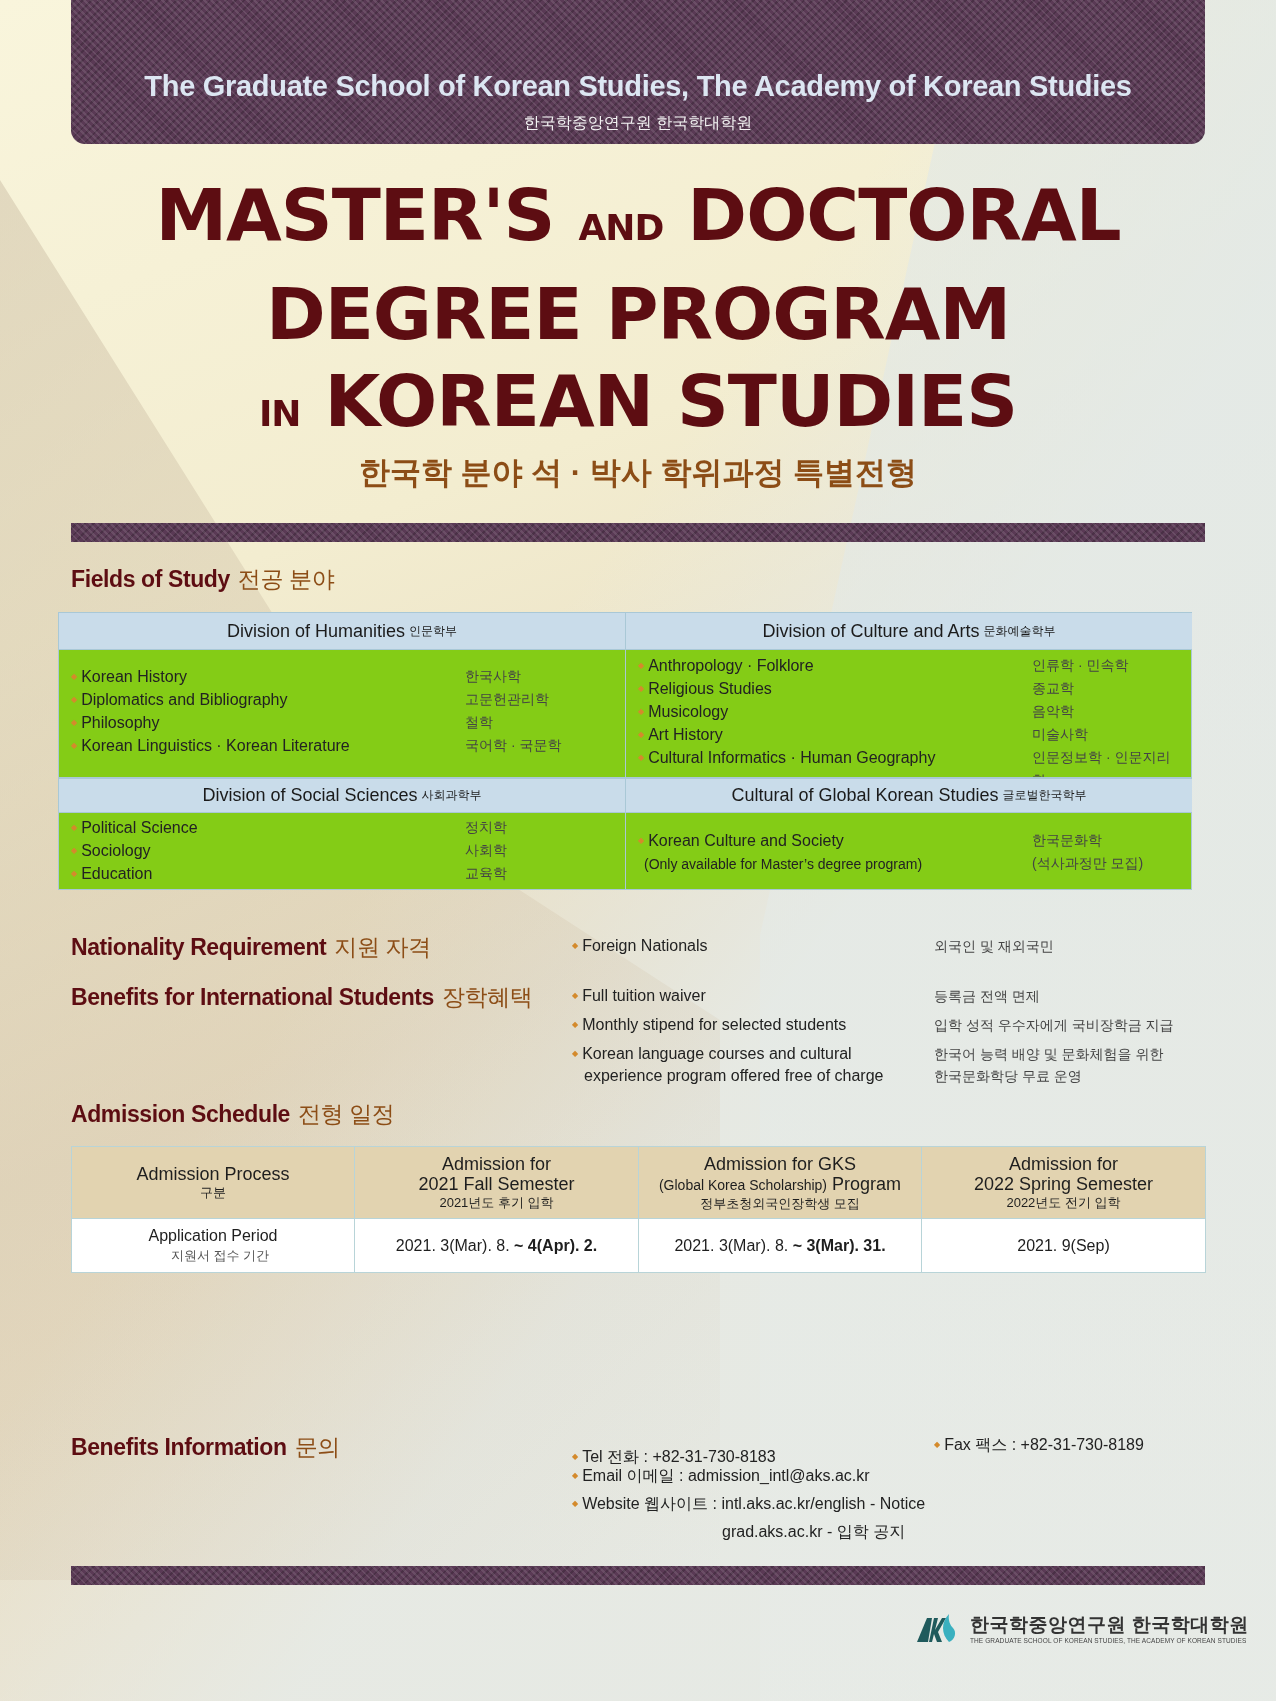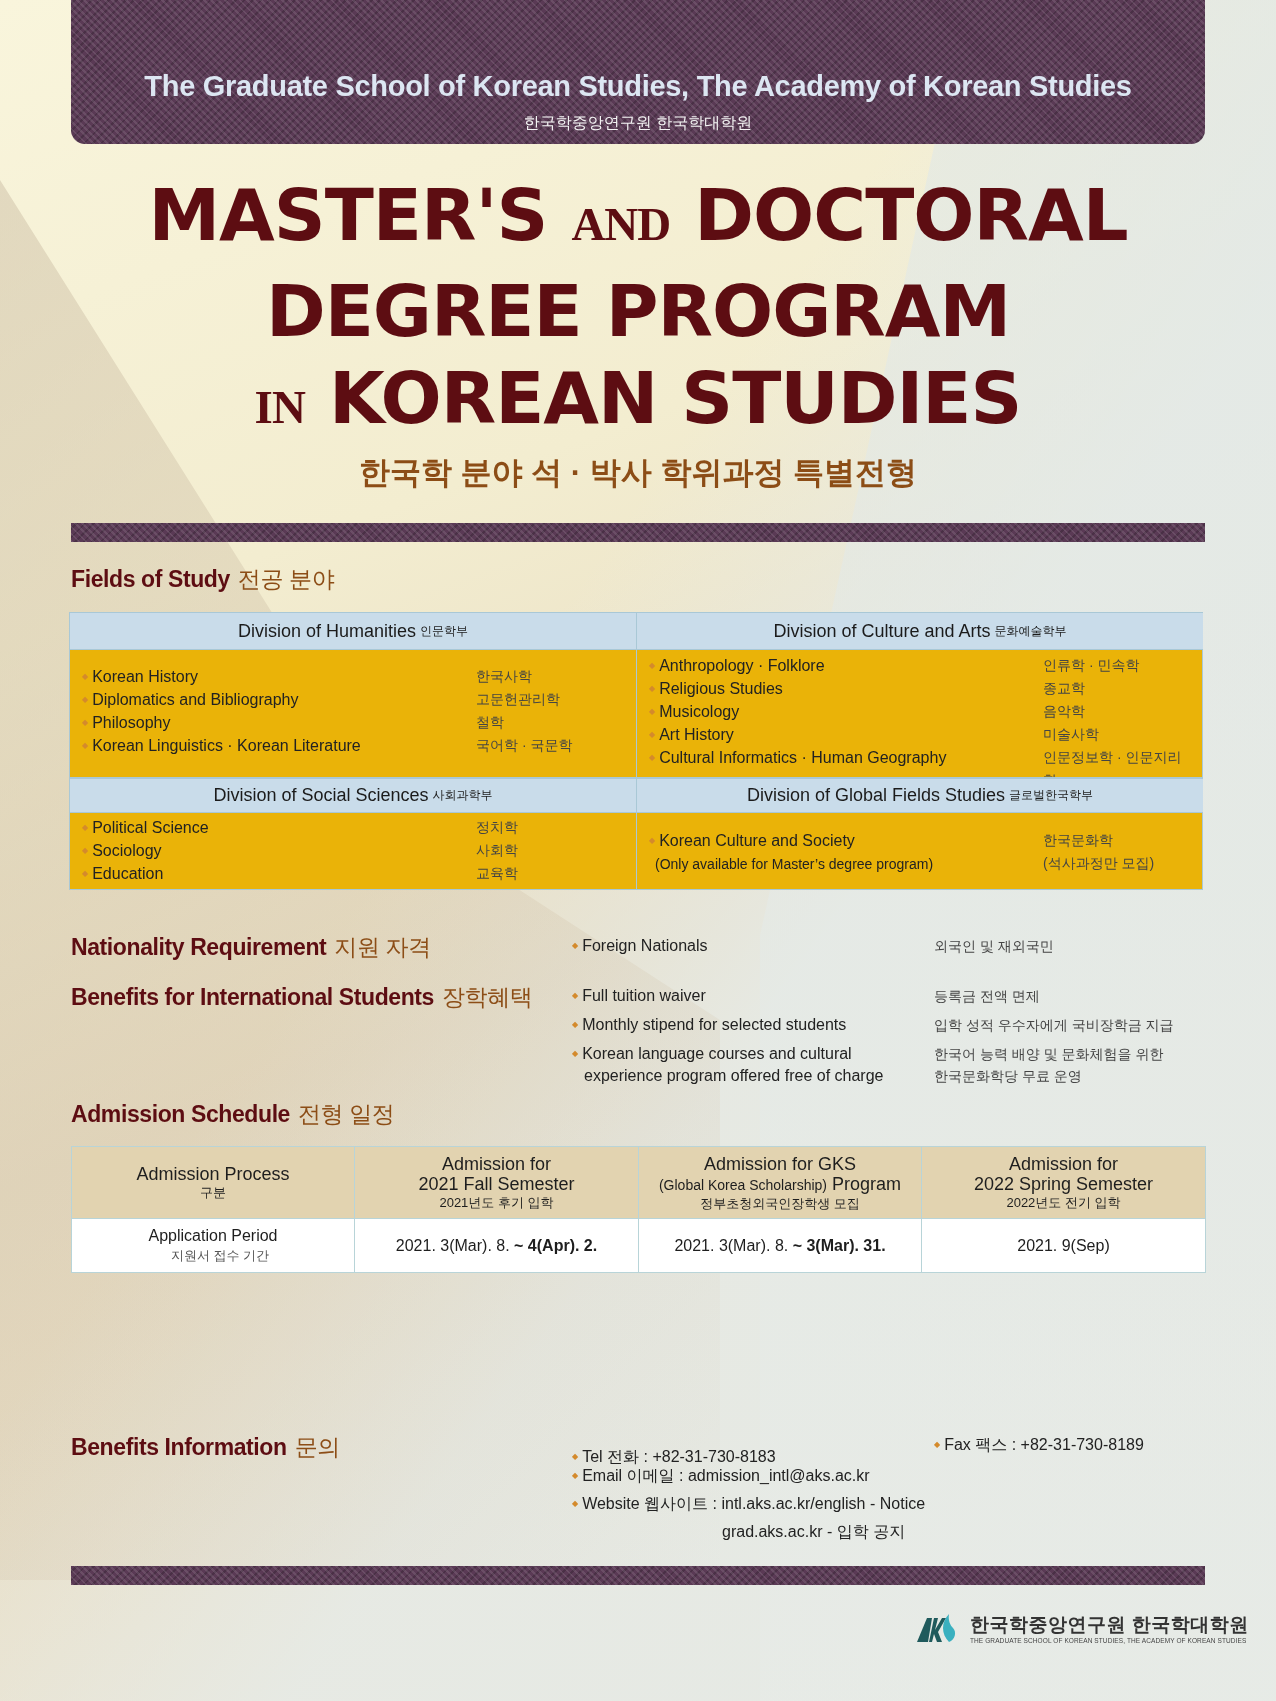--- a/index.html
+++ b/index.html
@@ -43,39 +43,39 @@
     position: absolute; left: 0; right: 0; top: 113px;
     color: #f3f3f3; font-size: 16px;
   }
   .title {
     position: absolute; left: 0; right: 0; top: 172px;
     text-align: center; color: #5d0d12; font-weight: bold;
     font-family: "DejaVu Sans", sans-serif;
     line-height: 87px; letter-spacing: -1px;
   }
   .title .line { display: block; font-size: 72px; }
-  .title .small { font-size: 47px; font-family: Liberation Serif, serif; }
+  .title .small { font-size: 36px; }
   .subtitle {
     position: absolute; left: 0; right: 0; top: 452px;
     text-align: center; color: #8c4d16; font-size: 31px; font-weight: bold;
   }
   .divider {
     position: absolute; left: 71px; width: 1134px; height: 19px;
   }
   .section-heading {
     position: absolute; left: 71px;
     font-size: 23px; font-weight: bold; color: #5d0d12; letter-spacing: -0.4px;
     white-space: nowrap;
   }
   .section-heading .ko { color: #8c4d16; font-weight: normal; margin-left: 8px; }
 
   
   .fields {
-    position: absolute; left: 69px; top: 612px; width: 1134px; height: 278px;
-    border: 1px solid #a9c8d6; background: #eab308;
+    position: absolute; left: 58px; top: 612px; width: 1134px; height: 278px;
+    border: 1px solid #a9c8d6; background: #84cc16;
   }
   .div-cell { position: absolute; border-right: 1px solid #a9c8d6; }
   .div-head {
     background: #c9dcea; height: 37px; border-bottom: 1px solid #a9c8d6;
     display: flex; align-items: center; justify-content: center;
     font-size: 18px; color: #1b1b1b;
   }
   .div-head .ko { font-size: 12px; margin-left: 4px; }
   .items { position: absolute; left: 12px; right: 10px; }
   .item { display: flex; justify-content: space-between; font-size: 16px; line-height: 23px; color: #222; }
@@ -223,21 +223,21 @@
         </div>
       <div class="item">
           <span class="en">Education</span>
           <span class="ko">교육학</span>
         </div>
     </div>
   </div>
 
   <div class="div-cell" style="left:567px;top:164px;width:566px;height:112px;border-top:2px solid #a9c8d6;border-right:none;">
     <div class="div-head" style="height:34px;">
-      <span>Division of Global Fields Studies</span>
+      <span>Cultural of Global Korean Studies</span>
         <span class="ko">글로벌한국학부</span>
     </div>
     <div class="items" style="top:50px;">
       <div class="item">
           <span class="en">Korean Culture and Society</span>
           <span class="ko">한국문화학</span>
         </div>
       <div class="item">
           <span class="en note">(Only available for Master’s degree program)</span>
           <span class="ko">(석사과정만 모집)</span>

